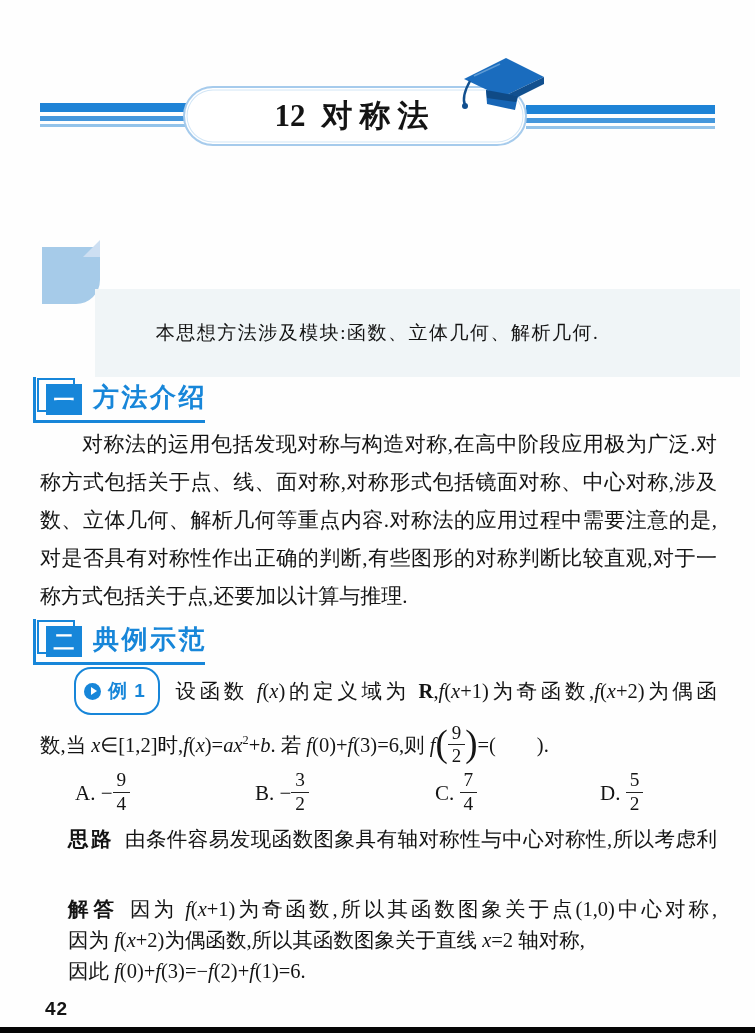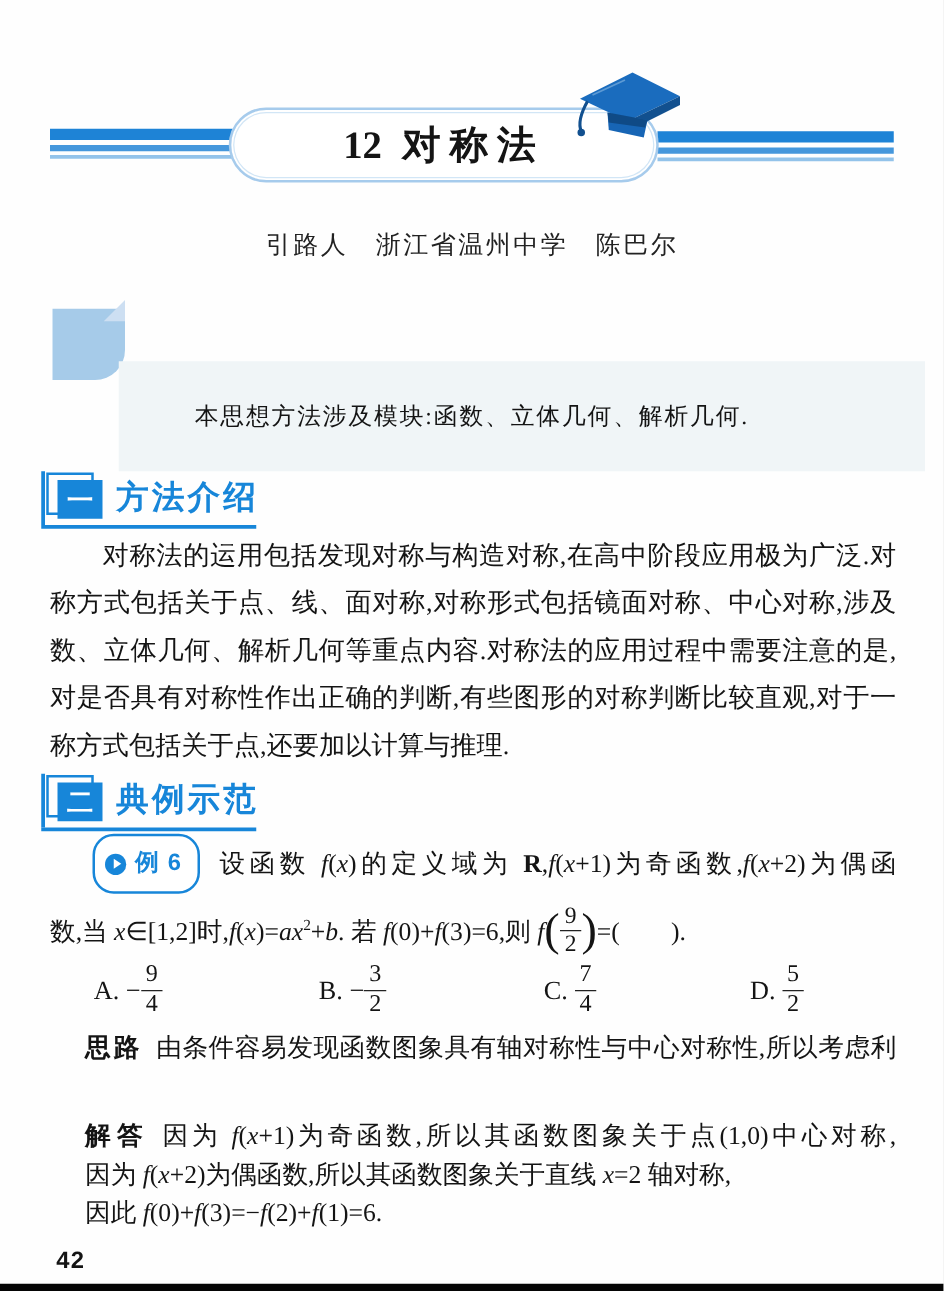--- a/index.html
+++ b/index.html
@@ -98,21 +98,20 @@
   <svg class="cap" viewBox="0 0 92 66">
     <polygon points="8,27 50,6 88,25 46,45" fill="#1a6cbe"></polygon>
     <polygon points="46,45 88,25 88,32 48,52" fill="#12508f"></polygon>
     <polygon points="30,38 62,44 59,58 31,52" fill="#1765b5"></polygon>
     <polygon points="30,38 62,44 60,50 31,46" fill="#0f4a86"></polygon>
     <path d="M14,29 C9,38 6,46 9,53" stroke="#12508f" stroke-width="2.5" fill="none"></path>
     <circle cx="9" cy="54" r="3" fill="#12508f"></circle>
     <path d="M18,24 L44,12" stroke="#5d9ad4" stroke-width="1.5" fill="none"></path>
   </svg>
 
-  <div class="byline">引路人　浙江省温州中学　陈巴尔</div>
 
   <div class="note-icon"></div>
   <div class="note-fold"></div>
   <div class="module-box">
     <span class="module-text">本思想方法涉及模块:函数、立体几何、解析几何.</span>
   </div>
 
   <div class="section-header sec1">
     <div class="sec-vline"></div>
     <div class="sq-outline"></div>
@@ -134,21 +133,21 @@
     <div class="sq-outline"></div>
     <div class="sq-fill">二</div>
     <div class="sec-label">典例示范</div>
     <div class="sec-underline"></div>
   </div>
 
   <div class="example">
     <div class="ex-line1 jline">
       <span class="badge">
           <span class="play"></span>
-          <span class="badge-label">例 6</span>
+          <span class="badge-label">例 1</span>
         </span><span><span class="txt">设函数 </span><span class="math">f</span><span class="txt">(</span><span class="math">x</span><span class="txt">)的定义域为 </span><span class="mbold">R</span><span class="txt">,</span><span class="math">f</span><span class="txt">(</span><span class="math">x</span><span class="txt">+1)为奇函数,</span><span class="math">f</span><span class="txt">(</span><span class="math">x</span><span class="txt">+2)为偶函</span></span>
     </div>
     <div class="ex-line2"><span class="txt">数,当 </span><span class="math">x</span><span class="txt">∈[1,2]时,</span><span class="math">f</span><span class="txt">(</span><span class="math">x</span><span class="txt">)=</span><span class="math">a</span><span class="math">x</span><sup>2</sup><span class="txt">+</span><span class="math">b</span><span class="txt">. 若 </span><span class="math">f</span><span class="txt">(0)+</span><span class="math">f</span><span class="txt">(3)=6,则 </span><span class="math">f</span><span class="bigp">(</span><span class="frac"><span class="fn">9</span><span class="fd">2</span></span><span class="bigp">)</span><span class="txt">=(　　).</span></div>
   </div>
 
   <div class="options">
     <span class="option"><span class="txt">A. −</span><span class="frac"><span class="fn">9</span><span class="fd">4</span></span></span>
     <span class="option"><span class="txt">B. −</span><span class="frac"><span class="fn">3</span><span class="fd">2</span></span></span>
     <span class="option"><span class="txt">C. </span><span class="frac"><span class="fn">7</span><span class="fd">4</span></span></span>
     <span class="option"><span class="txt">D. </span><span class="frac"><span class="fn">5</span><span class="fd">2</span></span></span>

